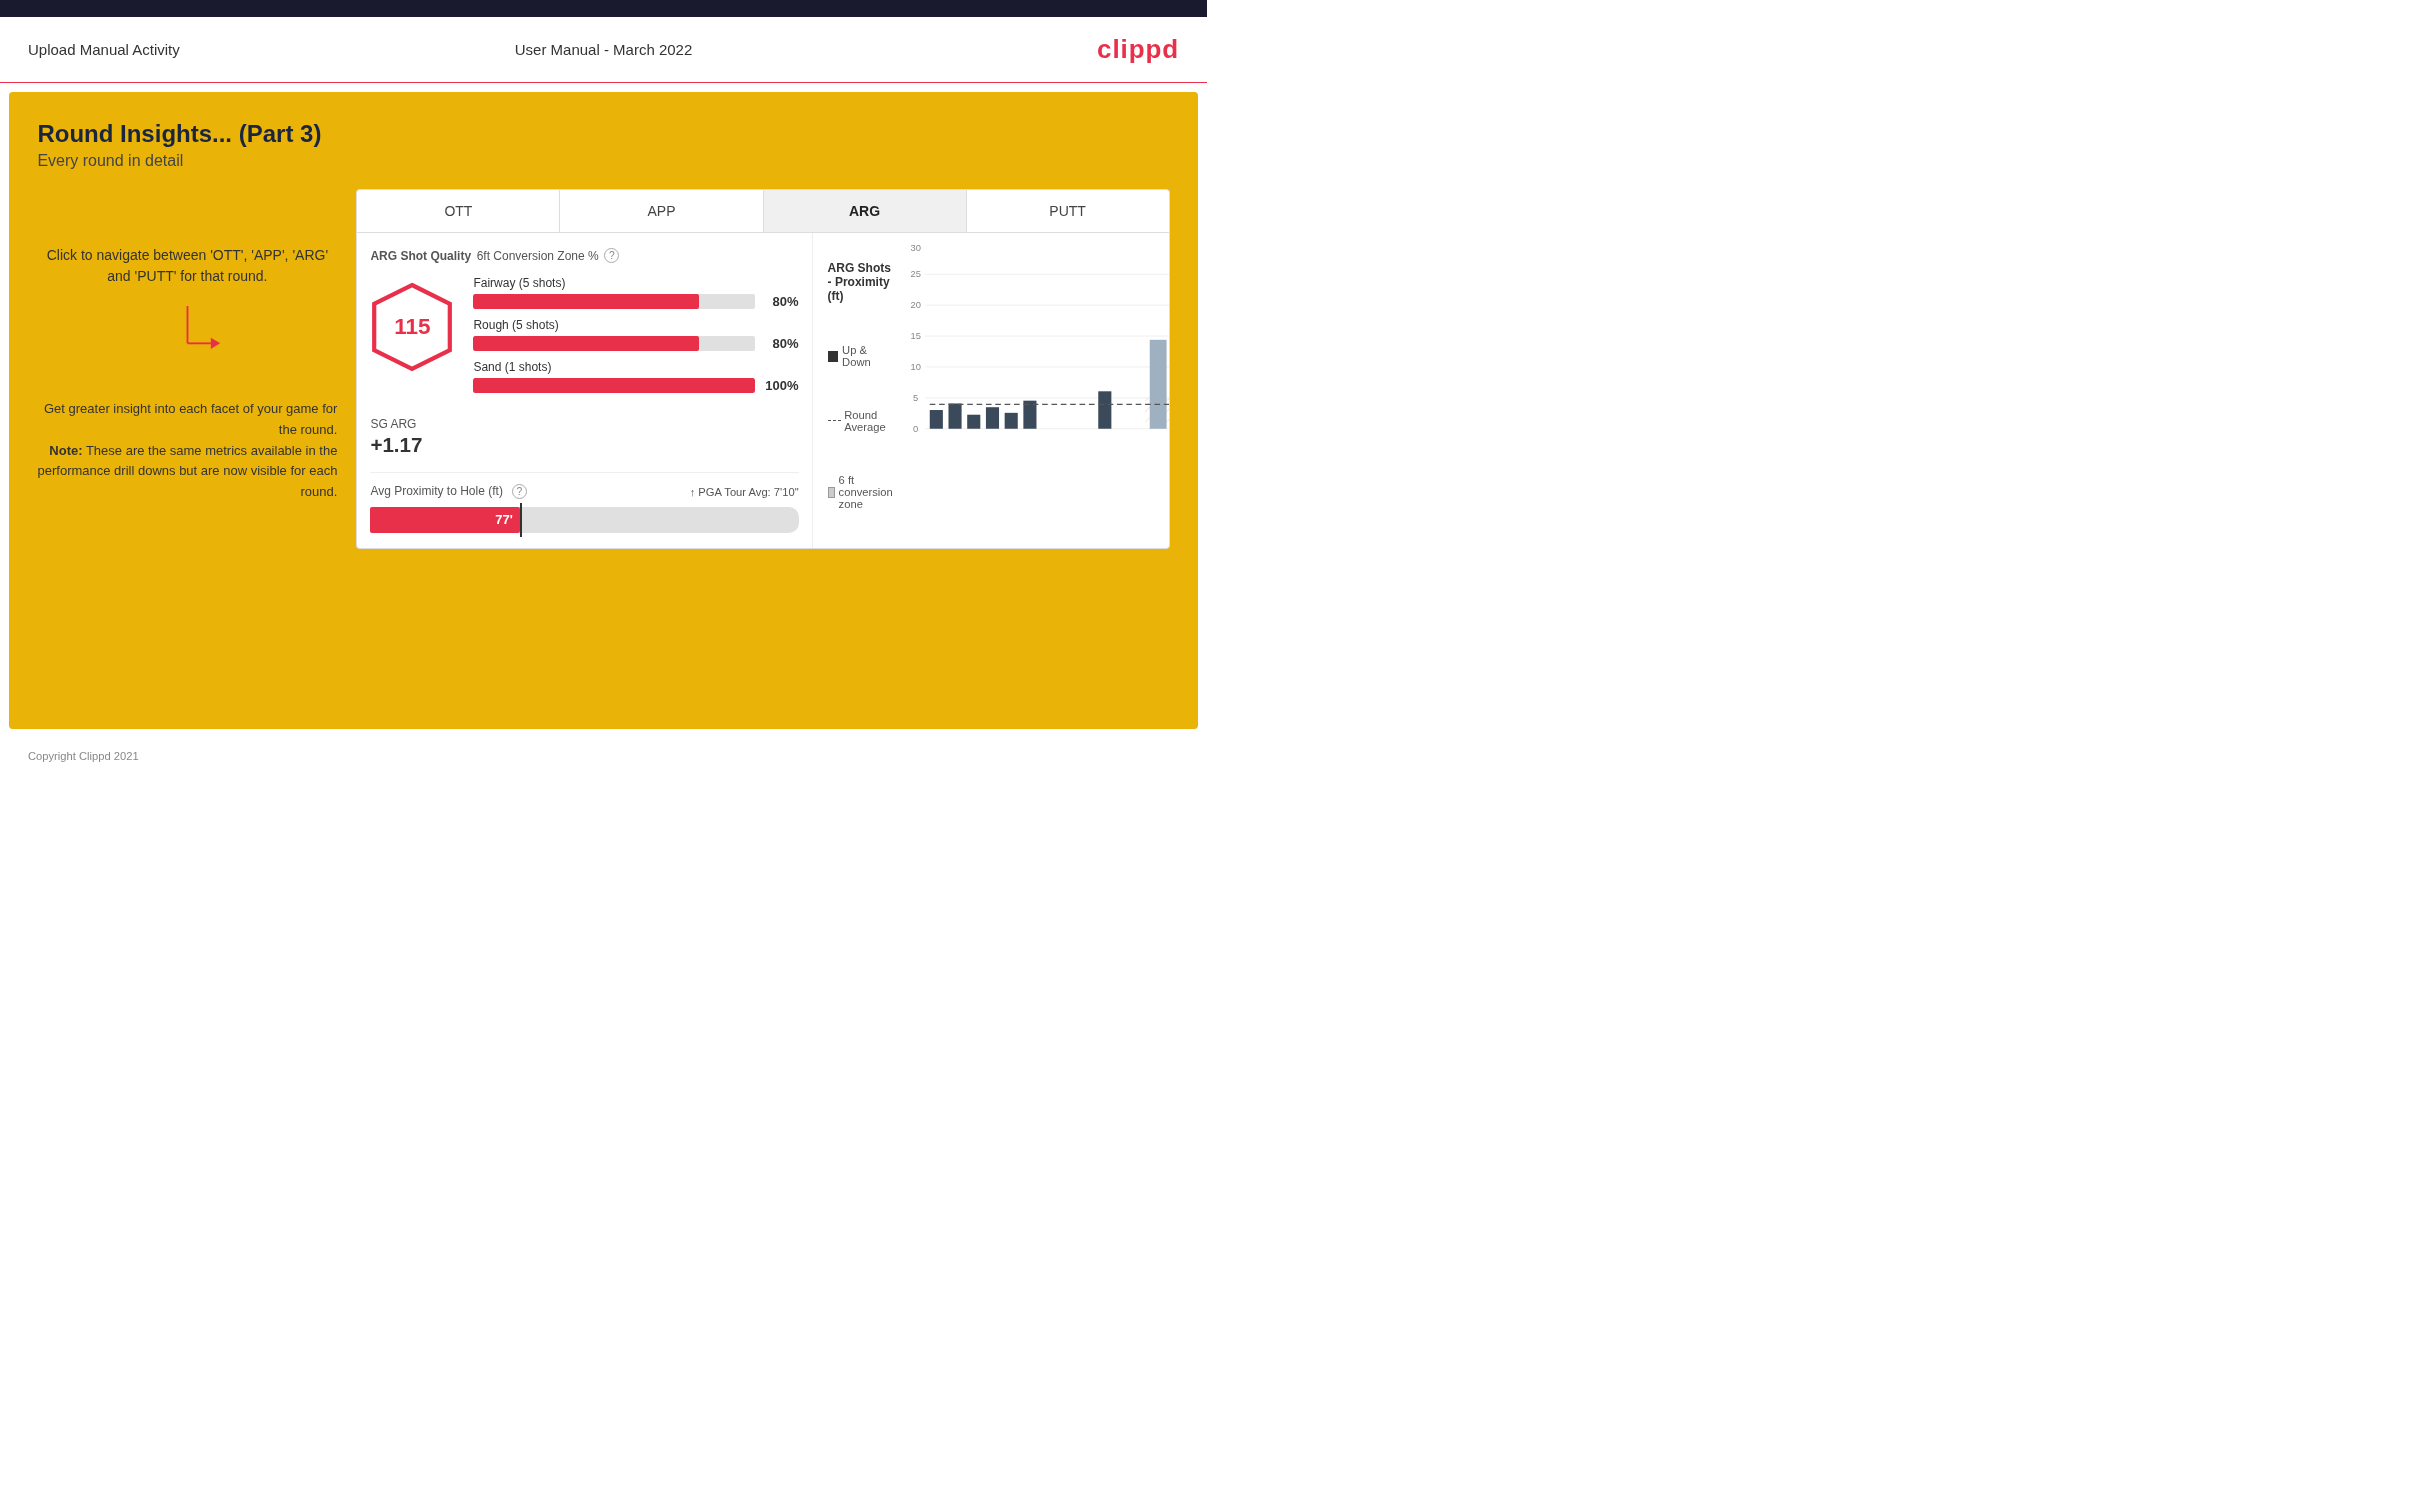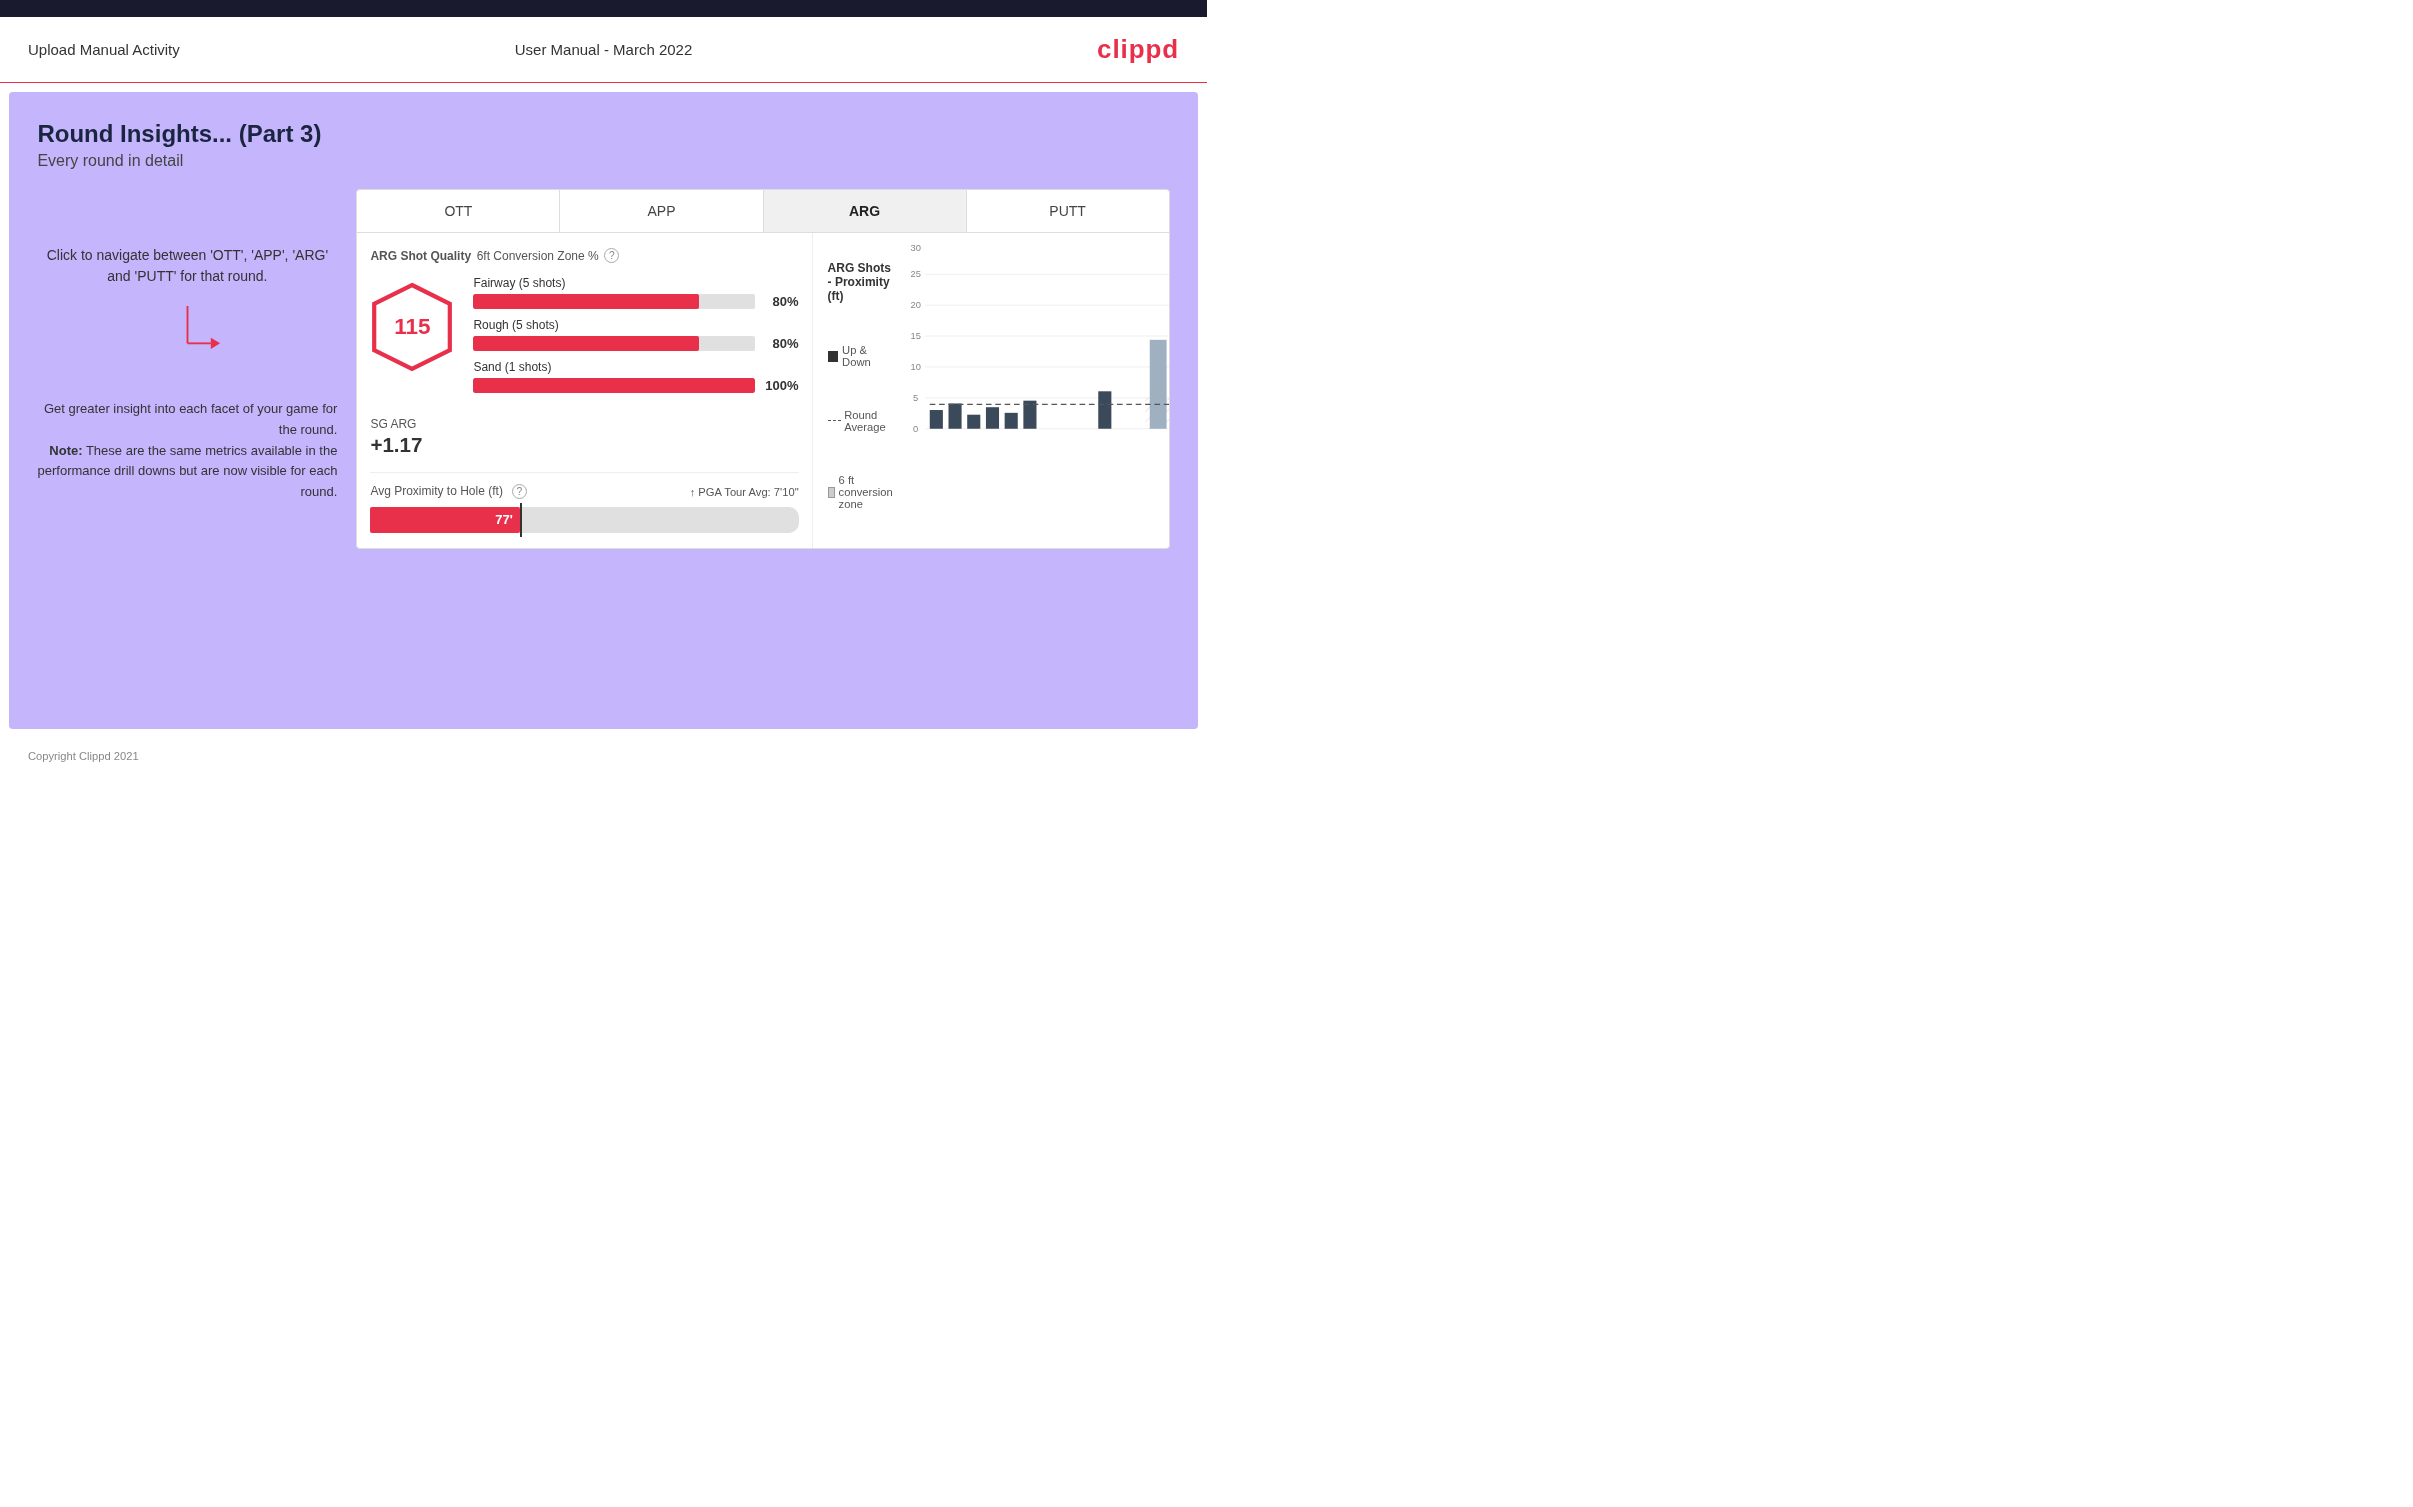--- a/index.html
+++ b/index.html
@@ -39,21 +39,21 @@
     .header-logo {
       margin-left: auto;
       font-size: 26px;
       font-weight: 700;
       color: #e8304a;
       letter-spacing: 0.9px;
     }
 
     
     .main-content {
-      background: #c4b5fd;
+      background: #eab308;
       margin: 9.4px;
       padding: 28px 28px 19px 28px;
       border-radius: 3.7px;
       min-height: 637px;
     }
 
     .section-title {
       font-size: 24px;
       font-weight: 700;
       color: #1a2540;

